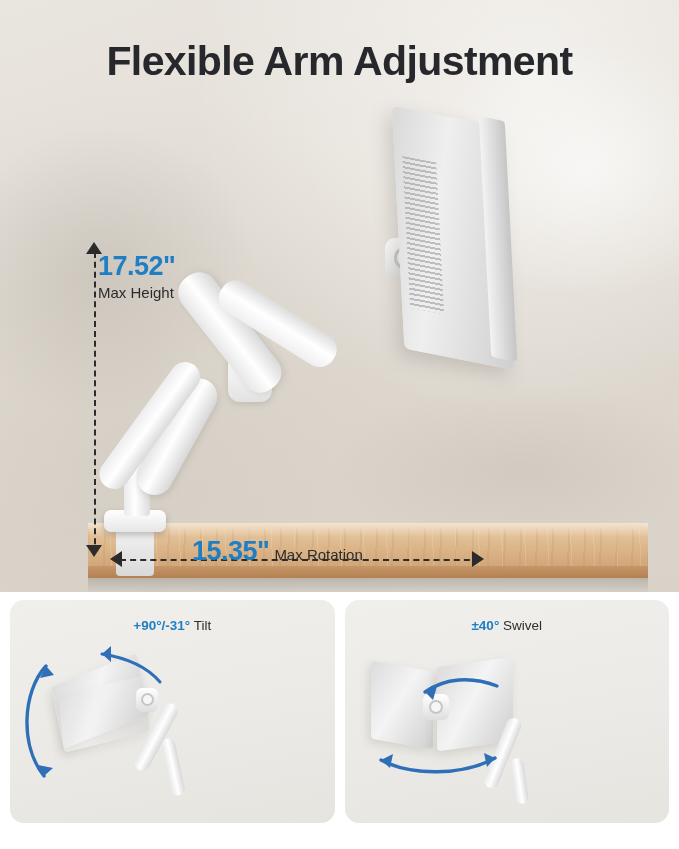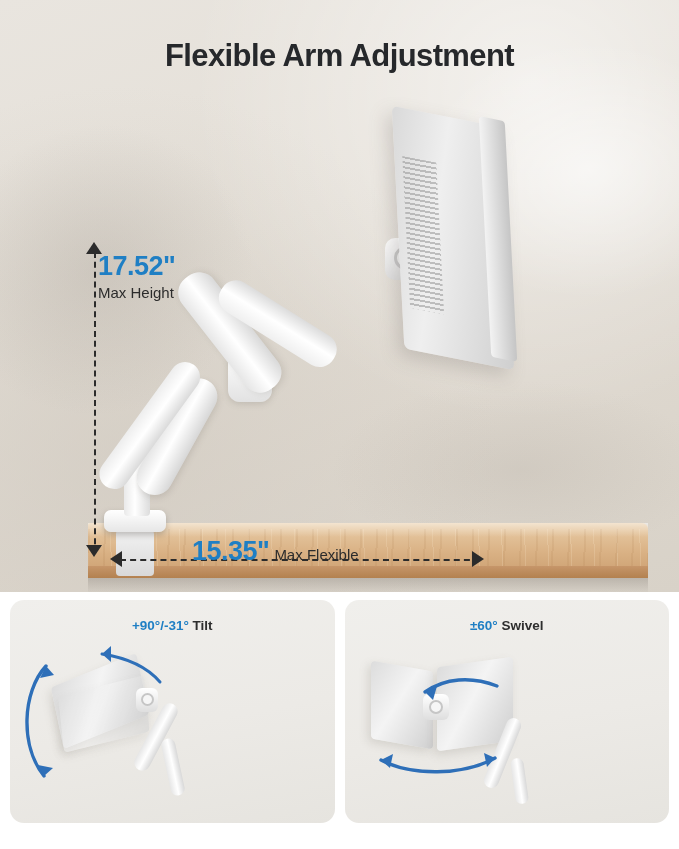--- a/index.html
+++ b/index.html
@@ -40,21 +40,21 @@
     position: absolute; left: 330px; top: 380px;
     width: 380px; height: 180px;
     background: radial-gradient(ellipse at center, rgba(168,160,150,0.22), rgba(168,160,150,0) 70%);
   }
 
   .hero-title {
     position: absolute;
     left: 0; top: 38px;
     width: 679px;
     text-align: center;
-    font-size: 31px;
+    font-size: 41px;
     font-weight: bold;
     letter-spacing: -0.6px;
     color: #26282b;
     font-family: "Liberation Sans", sans-serif;
   }
 
   
   .desk {
     position: absolute;
     left: 88px; top: 523px;
@@ -252,21 +252,21 @@
     border-radius: 14px;
     overflow: hidden;
   }
   .panel-title {
     position: absolute; left: 0; top: 18px; width: 100%;
     text-align: center;
     font-size: 13.5px;
     font-weight: bold;
     color: #1f7fc4;
   }
-  .panel-title .sub { color: #2e2e2e; font-weight: bold; }
+  .panel-title .sub { color: #2e2e2e; font-weight: normal; }
   .panel-art { position: absolute; left: 0; top: 42px; width: 100%; height: 170px; }
 
   
   .p-mon {
     position: absolute;
     background: linear-gradient(120deg, #dcdcdc, #f4f4f4 45%, #cfcfcf);
     border-radius: 4px;
     box-shadow: -3px 4px 9px rgba(120,114,106,0.20);
   }
   .p-arm {
@@ -326,21 +326,21 @@
   <div class="label-height">
     <div class="value">17.52"</div>
     <div class="caption">Max Height</div>
   </div>
 
   <div class="arrow-left"></div>
   <div class="dim-h-line"></div>
   <div class="arrow-right"></div>
   <div class="label-ext">
     <span class="value">15.35"</span>
-    <span class="caption">Max Flexible</span>
+    <span class="caption">Max Rotation</span>
   </div>
 </div>
 
 <div class="panels">
 
   <div class="panel">
     <div class="panel-title">
       <span>+90°/-31°</span><span class="sub"> Tilt</span>
     </div>
     <div class="panel-art">
@@ -356,21 +356,21 @@
         <path d="M36 24 L30 36 L44 33 Z" fill="#2e6fb8"></path>
         <path d="M34 134 L28 123 L43 126 Z" fill="#2e6fb8"></path>
         <path d="M92 12 C118 16 138 26 150 40" fill="none" stroke="#2e6fb8" stroke-width="3" stroke-linecap="round"></path>
         <path d="M92 12 L101 4 L101 20 Z" fill="#2e6fb8"></path>
       </svg>
     </div>
   </div>
 
   <div class="panel">
     <div class="panel-title">
-      <span>±60°</span><span class="sub"> Swivel</span>
+      <span>±40°</span><span class="sub"> Swivel</span>
     </div>
     <div class="panel-art">
       <div class="p-mon" style="left:26px; top:24px; width:62px; height:78px; transform:skewY(10deg);"></div>
       <div class="p-mon" style="left:92px; top:20px; width:76px; height:84px; transform:skewY(-8deg);"></div>
       <div class="p-joint" style="left:78px; top:52px; width:26px; height:26px;"></div>
       <div class="p-ring" style="left:84px; top:58px; width:14px; height:14px;"></div>
       <div class="p-arm" style="left:150px; top:74px; width:15px; height:74px; transform:rotate(22deg);"></div>
       <div class="p-arm" style="left:168px; top:116px; width:13px; height:46px; transform:rotate(-8deg);"></div>
       <svg width="210" height="170" viewBox="0 0 210 170">
         <path d="M152 44 C126 34 100 36 80 50" fill="none" stroke="#2e6fb8" stroke-width="3.4" stroke-linecap="round"></path>

